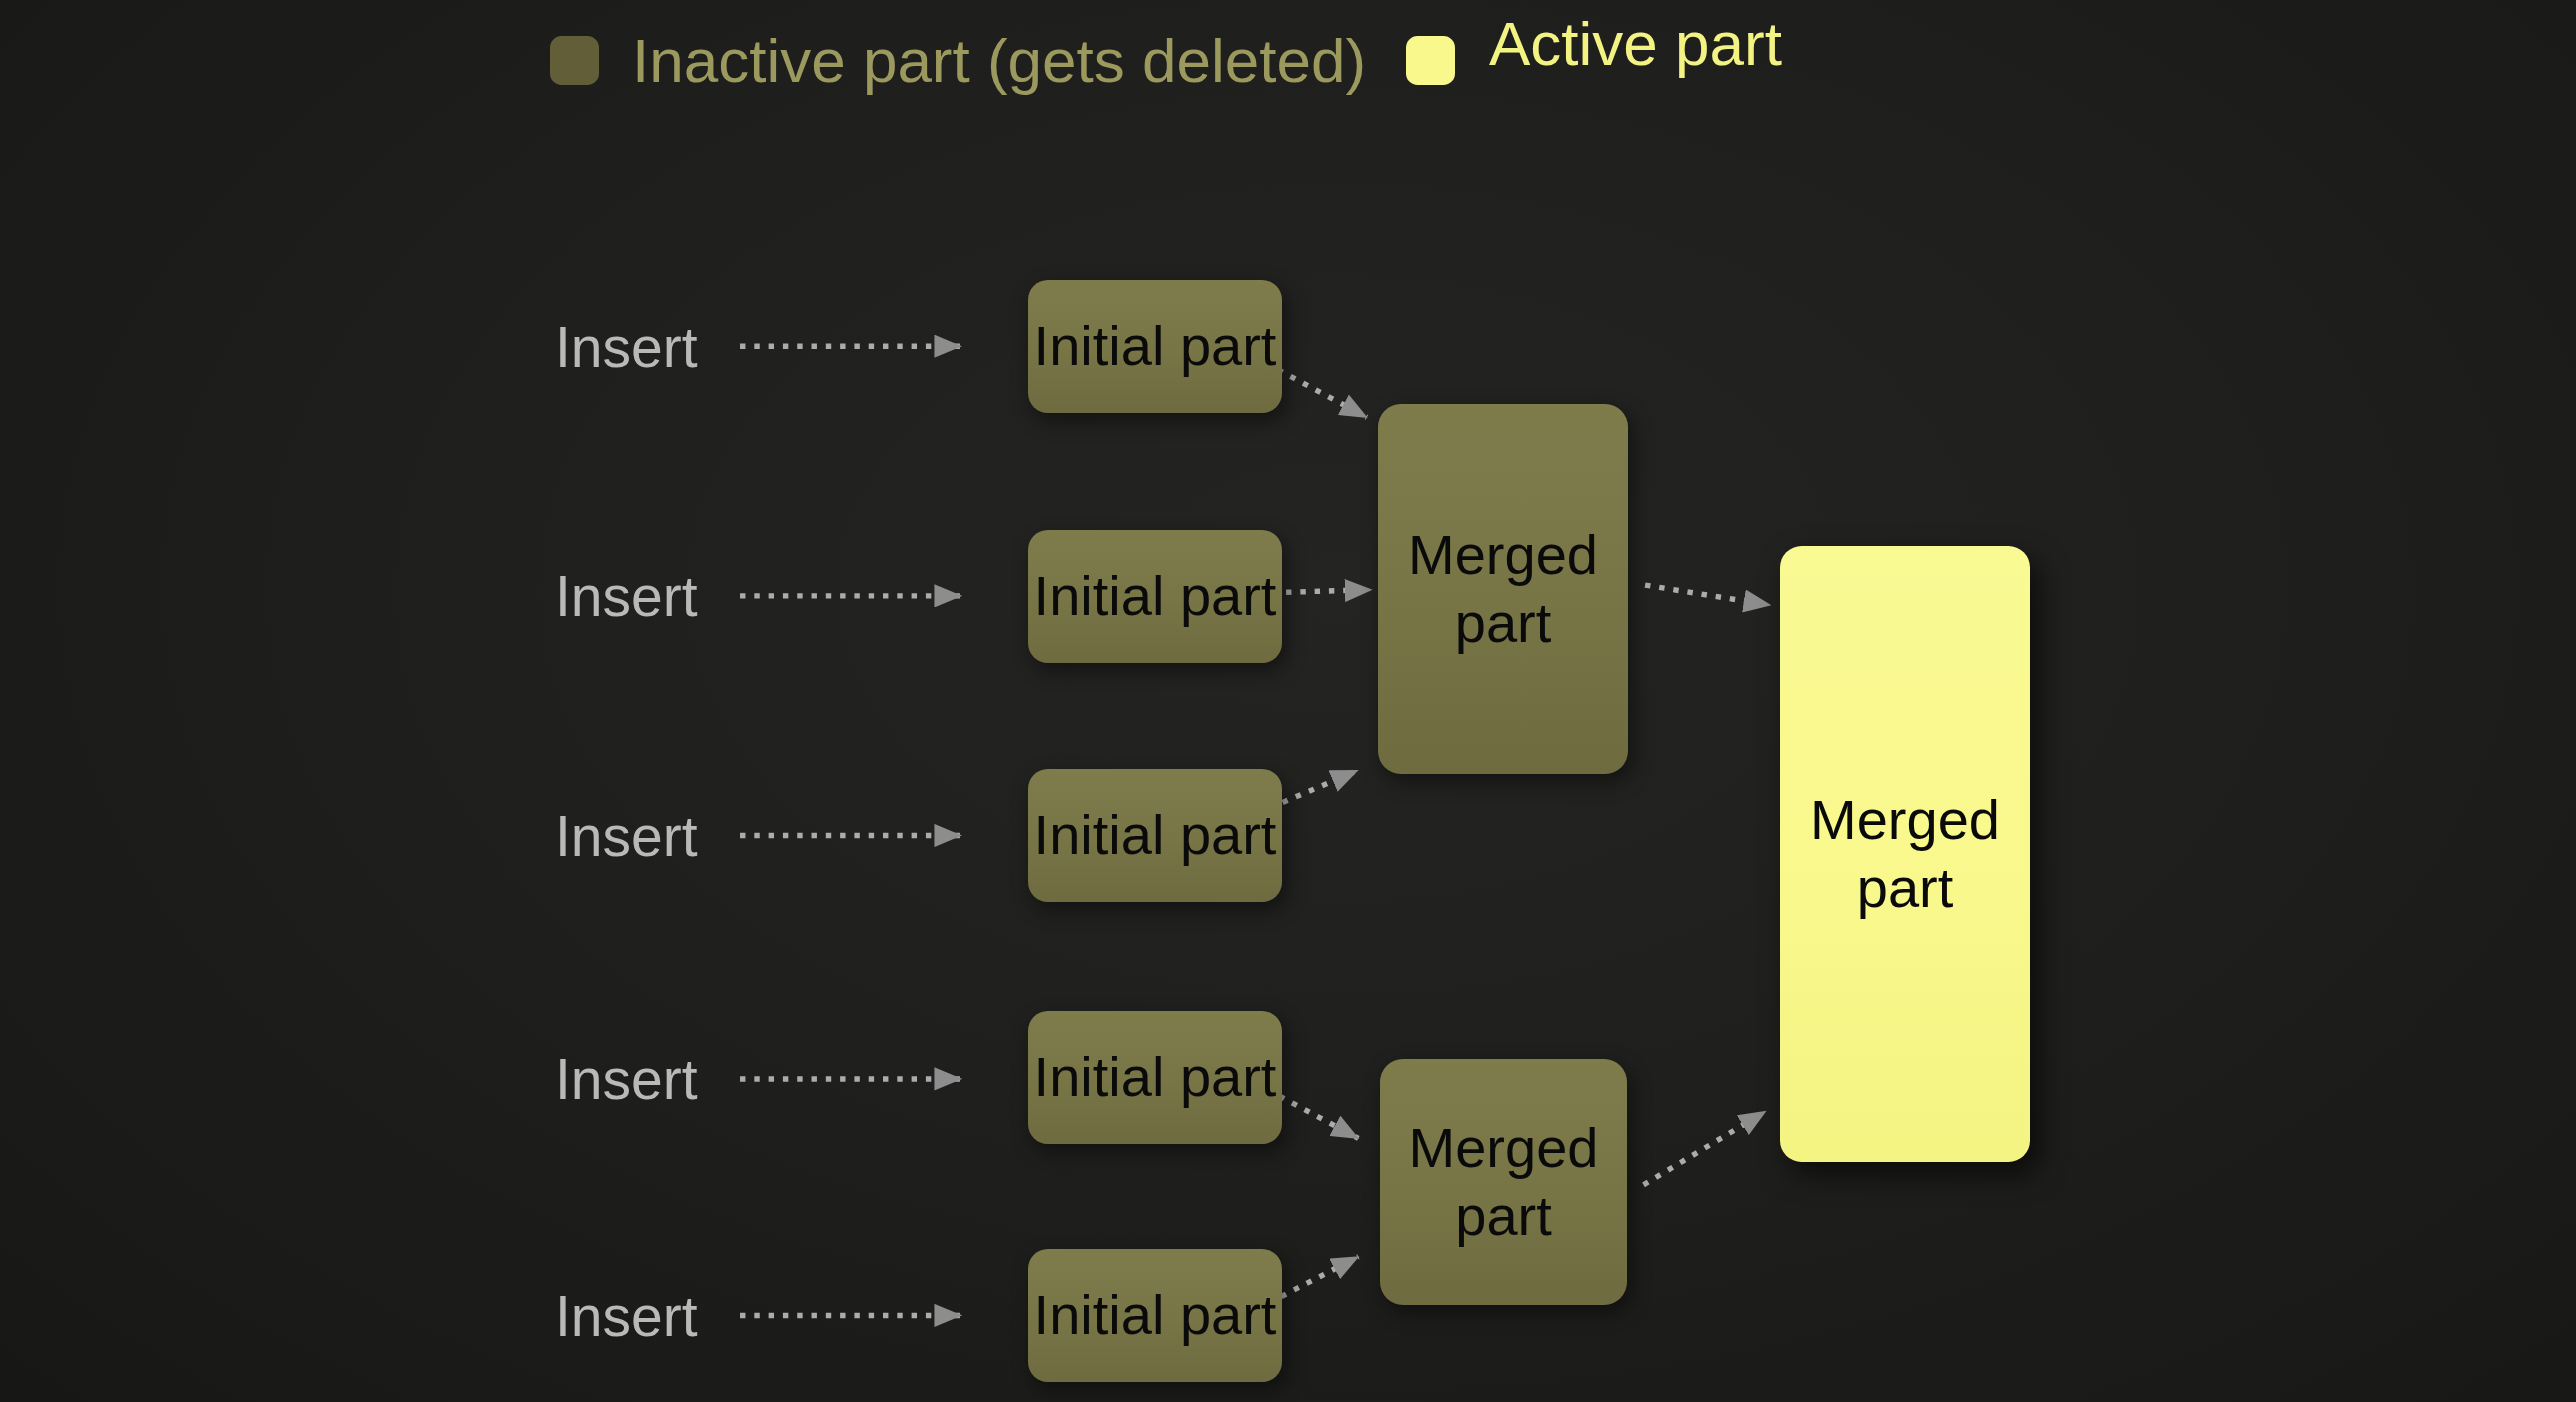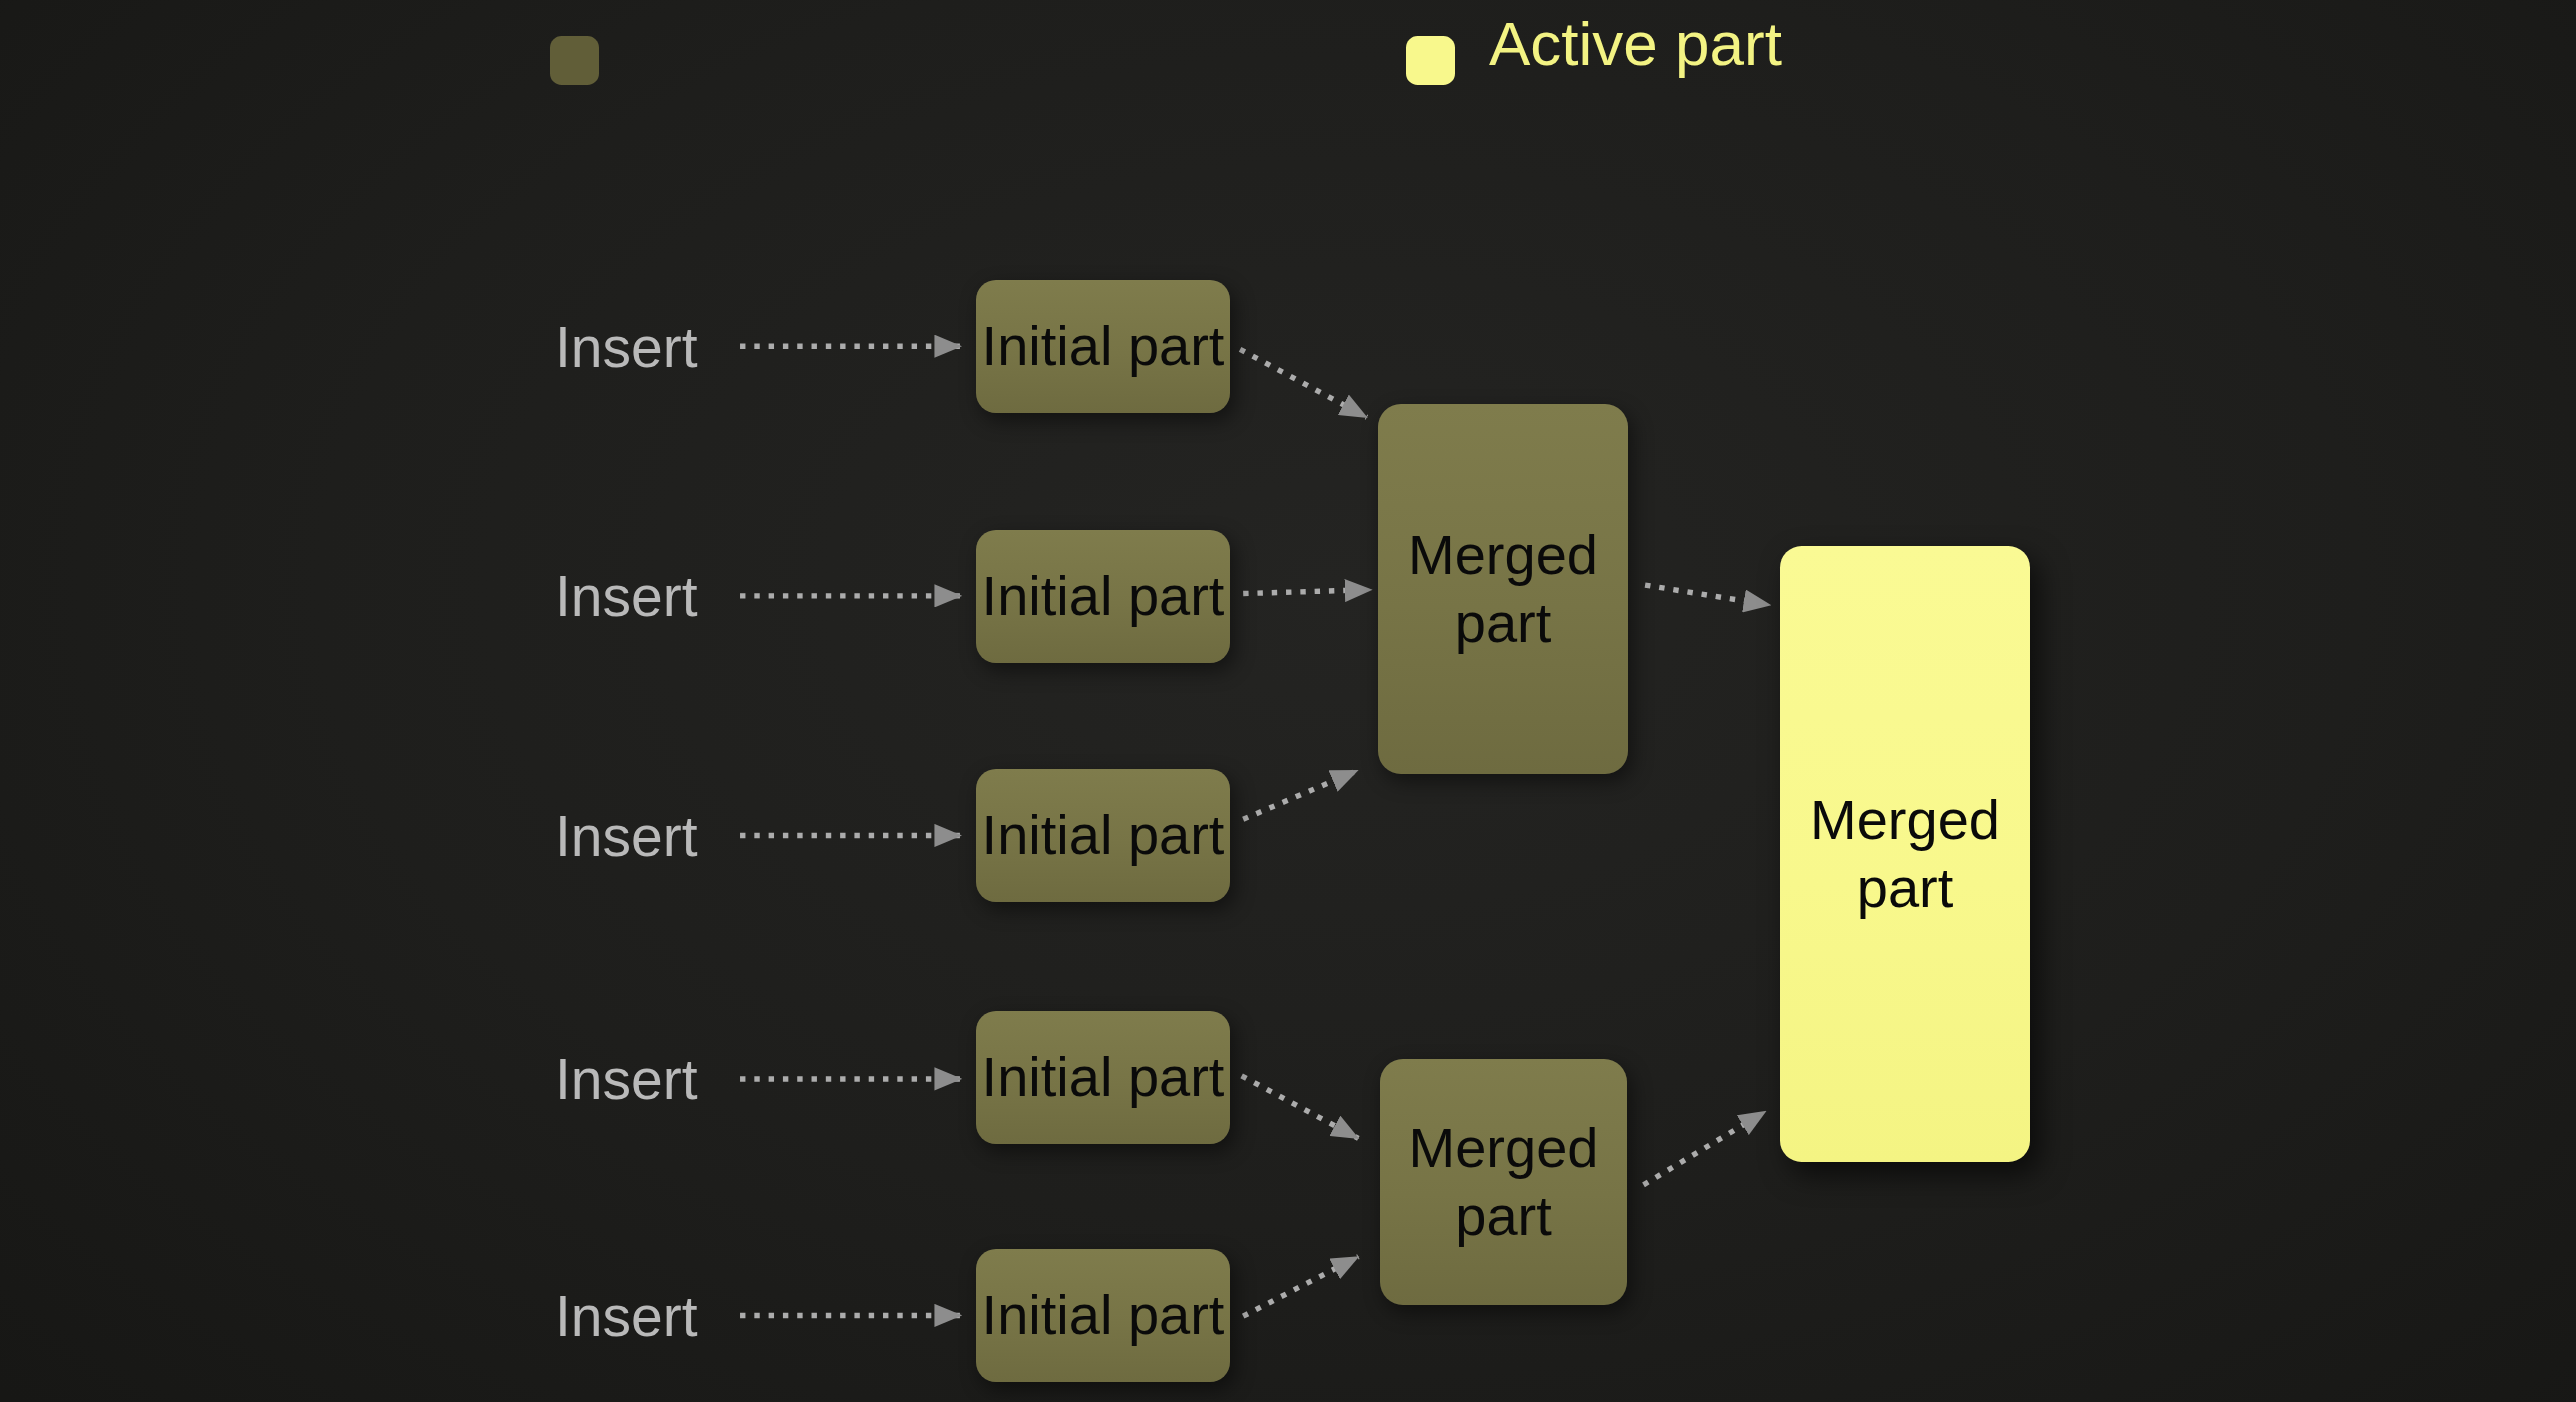--- a/index.html
+++ b/index.html
@@ -36,21 +36,21 @@
     text-align:center;color:#0a0a0a;font-size:56px;line-height:1.22;
   }
   .node-inactive{
     background:linear-gradient(180deg,#7f7c4c 0%,#777446 55%,#6e6b40 100%);
     box-shadow:4.6px 7.7px 20px rgba(0,0,0,0.45);
   }
   .node-active{
     background:linear-gradient(180deg,#fafa94 0%,#f8f88c 55%,#f4f483 100%);
     box-shadow:9.3px 12.4px 28px rgba(0,0,0,0.6);
   }
-  .initial-box{left:976px;width:254px;height:133px;border-radius:20px;}
+  .initial-box{left:1028px;width:254px;height:133px;border-radius:20px;}
   .ib-1{top:280px;} .ib-2{top:530px;} .ib-3{top:769px;} .ib-4{top:1011px;} .ib-5{top:1249px;}
   .merged-top{left:1378px;top:404px;width:250px;height:370px;border-radius:23px;}
   .merged-bottom{left:1380px;top:1059px;width:247px;height:246px;border-radius:23px;}
   .merged-final{left:1780px;top:546px;width:250px;height:616px;border-radius:21.6px;}
 </style>
 </head>
 <body>
 
 <div class="canvas">
 
@@ -72,20 +72,21 @@
     <line class="arrow" x1="1608" y1="1060" x2="1756" y2="997" marker-end="url(#ah)"></line>
 
     <line class="arrow" x1="1606" y1="1392" x2="1757" y2="1473" marker-end="url(#ah)"></line>
     <line class="arrow" x1="1608" y1="1703" x2="1757" y2="1626" marker-end="url(#ah)"></line>
 
     <line class="arrow" x1="2128" y1="757" x2="2290" y2="783" marker-end="url(#ah)"></line>
     <line class="arrow" x1="2126" y1="1533" x2="2284" y2="1438" marker-end="url(#ah)"></line>
   </svg>
 
   <span class="legend-swatch ls-inactive"></span>
+  <span class="legend-label ll-inactive">Inactive part (gets deleted)</span>
   <span class="legend-swatch ls-active"></span>
   <span class="legend-label ll-active">Active part</span>
 
   <div class="insert-label il-1">Insert</div>
   <div class="insert-label il-2">Insert</div>
   <div class="insert-label il-3">Insert</div>
   <div class="insert-label il-4">Insert</div>
   <div class="insert-label il-5">Insert</div>
 
   <div class="node node-inactive initial-box ib-1">Initial part</div>

